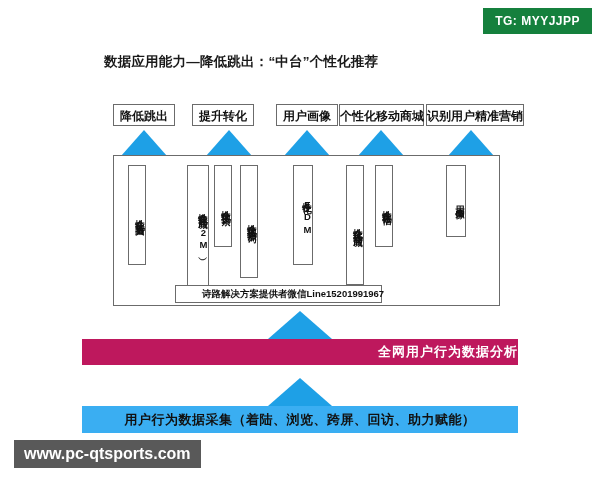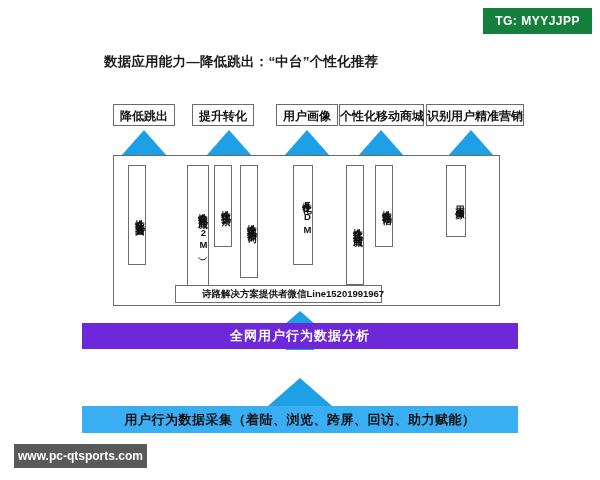--- a/index.html
+++ b/index.html
@@ -29,23 +29,23 @@
     white-space: nowrap;
   }
 
   
   #site-badge {
     position: absolute;
     left: 14px;
     bottom: 12px;
     background: #595959;
     color: #ffffff;
-    font-size: 12px;
-    font-weight: bold;
-    padding: 5px 4px;
+    font-size: 16px;
+    font-weight: bold;
+    padding: 5px 10px;
     white-space: nowrap;
   }
 
   
   #page-title {
     position: absolute;
     left: 104px;
     top: 53px;
     font-size: 13.5px;
     font-weight: bold;
@@ -151,24 +151,25 @@
     width: 436px;
     height: 26px;
     line-height: 26px;
     text-align: center;
     font-size: 13px;
     font-weight: bold;
     white-space: nowrap;
     box-sizing: border-box;
   }
   #band-analysis {
-    top: 323px;
-    background: #6d28d9;
+    top: 339px;
+    background: #be185d;
     color: #ffffff;
     letter-spacing: 1px;
+    text-align: right;
   }
   #band-collect {
     top: 406px;
     background: #3AAEF2;
     color: #111111;
     letter-spacing: 0.5px;
     height: 27px;
     line-height: 27px;
   }
 </style>

